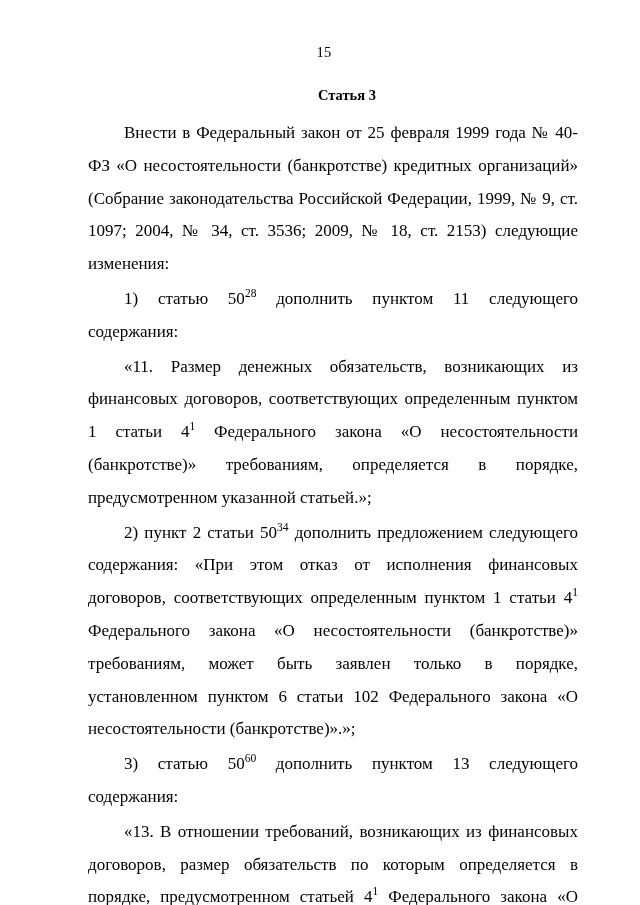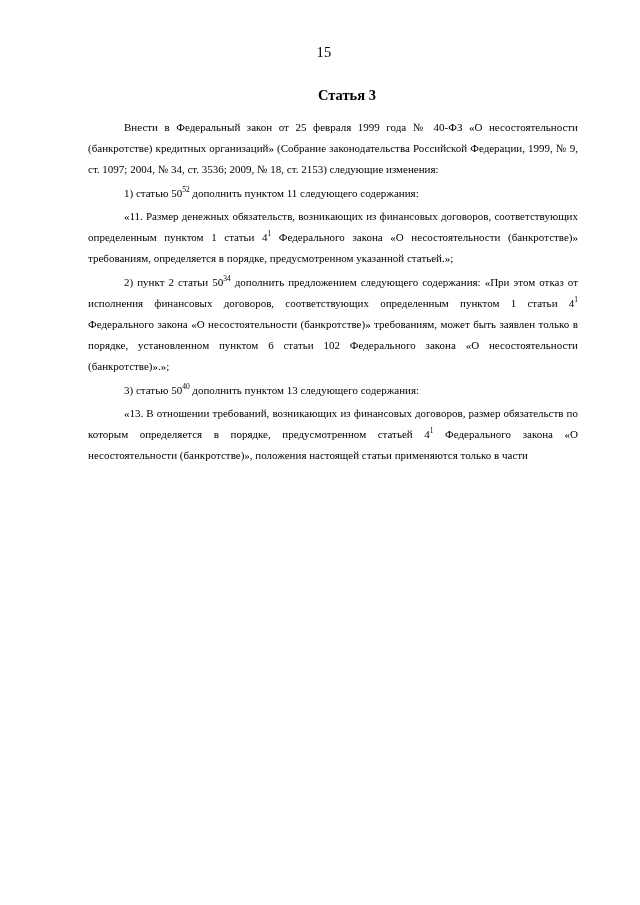--- a/index.html
+++ b/index.html
@@ -29,21 +29,21 @@
     padding-right: 18px;
   }
   .heading {
     font-size: 14.5px;
     font-weight: bold;
     margin: 0 0 13px 0;
     padding-left: 28px;
     text-align: center;
   }
   p.para {
-    font-size: 11px;
+    font-size: 17px;
     line-height: 1.93;
     margin: 0 0 2px 0;
     text-align: justify;
     text-indent: 36px;
     text-justify: inter-word;
     hyphens: none;
   }
   p.para:last-child {
     margin-bottom: 10px;
   }
@@ -54,19 +54,19 @@
   }
 </style>
 </head>
 <body>
 
 <div class="page">
   <div class="page-number">15</div>
   <div class="heading">Статья 3</div>
   <div id="body-container">
       <p class="para">Внести в Федеральный закон от 25 февраля 1999 года № 40-ФЗ «О несостоятельности (банкротстве) кредитных организаций» (Собрание законодательства Российской Федерации, 1999, № 9, ст. 1097; 2004, № 34, ст. 3536; 2009, № 18, ст. 2153) следующие изменения:</p>
-      <p class="para">1) статью 50<sup>52</sup> дополнить пунктом 11 следующего содержания:</p>
+      <p class="para">1) статью 50<sup>28</sup> дополнить пунктом 11 следующего содержания:</p>
       <p class="para">«11. Размер денежных обязательств, возникающих из финансовых договоров, соответствующих определенным пунктом 1 статьи 4<sup>1</sup> Федерального закона «О несостоятельности (банкротстве)» требованиям, определяется в порядке, предусмотренном указанной статьей.»;</p>
       <p class="para">2) пункт 2 статьи 50<sup>34</sup> дополнить предложением следующего содержания: «При этом отказ от исполнения финансовых договоров, соответствующих определенным пунктом 1 статьи 4<sup>1</sup> Федерального закона «О несостоятельности (банкротстве)» требованиям, может быть заявлен только в порядке, установленном пунктом 6 статьи 102 Федерального закона «О несостоятельности (банкротстве)».»;</p>
-      <p class="para">3) статью 50<sup>40</sup> дополнить пунктом 13 следующего содержания:</p>
+      <p class="para">3) статью 50<sup>60</sup> дополнить пунктом 13 следующего содержания:</p>
       <p class="para">«13. В отношении требований, возникающих из финансовых договоров, размер обязательств по которым определяется в порядке, предусмотренном статьей 4<sup>1</sup> Федерального закона «О несостоятельности (банкротстве)», положения настоящей статьи применяются только в части</p>
     </div>
 </div>
 
 </body></html>

